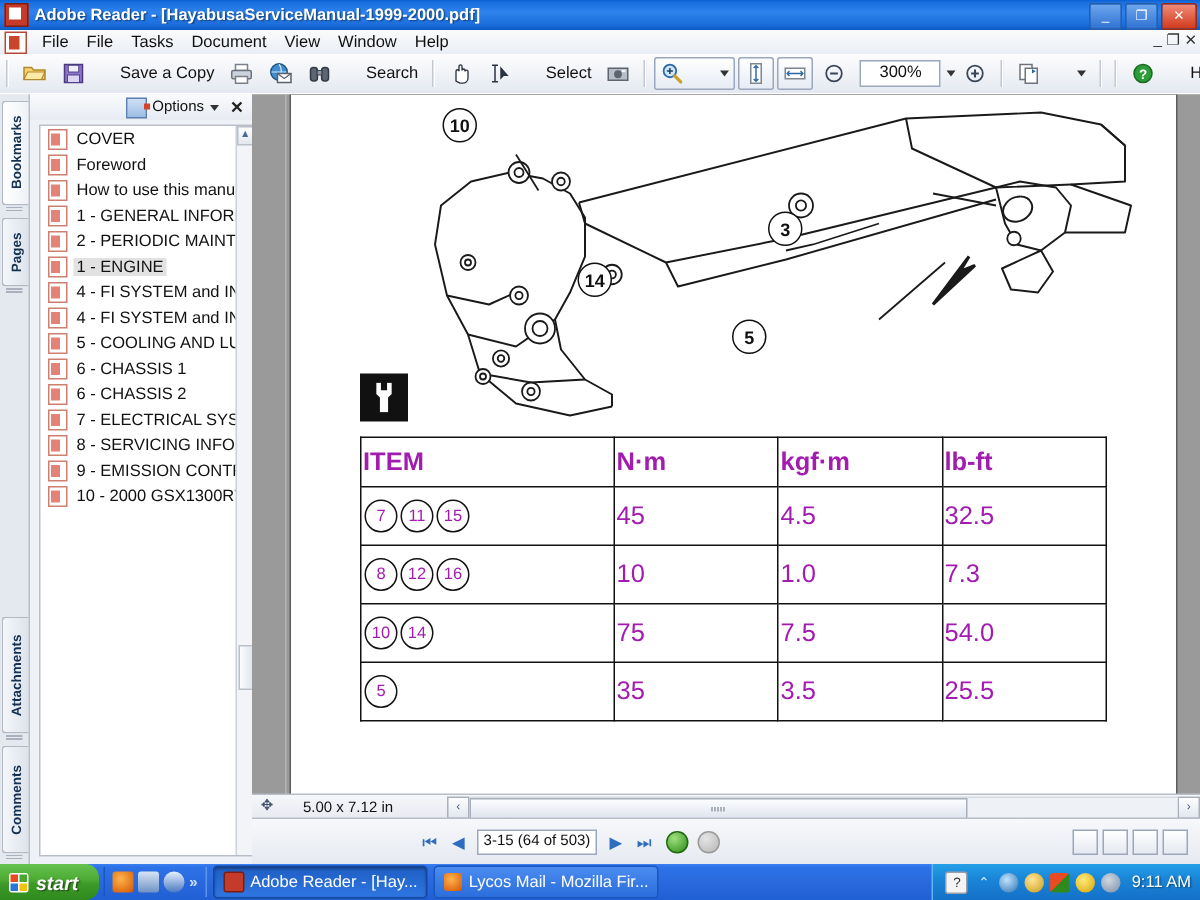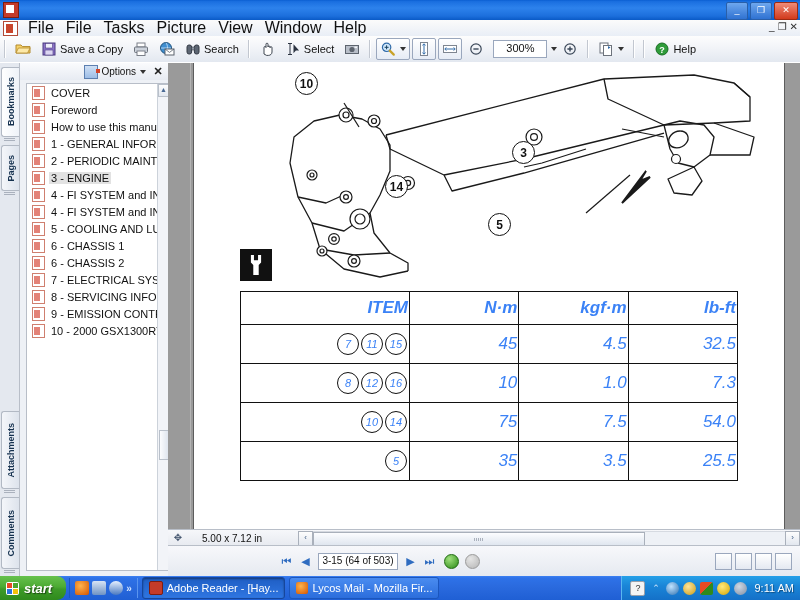--- a/index.html
+++ b/index.html
@@ -46,33 +46,33 @@
     background:linear-gradient(to bottom,#fbfbfb,#e9eef6);
     display:flex;align-items:center;border-bottom:1px solid #d3d8e0;
   }
   .menubar .applogo{
     width:13px;height:13px;margin:0 4px 0 3px;position:relative;flex:0 0 auto;
     background:#fff;border:1px solid #b34a36;
   }
   .menubar .applogo:after{
     content:"";position:absolute;left:2px;top:2px;width:7px;height:9px;background:#c9452c;
   }
-  .menuitem{padding:1px 6px;color:#101010;font-size:16px;white-space:nowrap;}
+  .menuitem{padding:1px 6px;color:#101010;font-size:11px;white-space:nowrap;}
 
   
   .toolbar{
     position:absolute;left:0;top:36px;width:800px;height:26px;
     background:linear-gradient(to bottom,#fdfdfd 0%,#f2f4f8 45%,#e3e8f0 100%);
     border-bottom:1px solid #b9bfc9;
     display:flex;align-items:center;
   }
   .tbsep{width:1px;height:18px;background:#c2c7d0;border-right:1px solid #fff;margin:0 4px;flex:0 0 auto;}
   .tbtn{
     display:flex;align-items:center;height:20px;padding:0 3px;margin:0 1px;
-    border:1px solid transparent;border-radius:2px;flex:0 0 auto;white-space:nowrap;
+    border:1px solid transparent;border-radius:2px;flex:0 0 auto;white-space:nowrap;gap:20px;
   }
   .tbtn .lbl{margin-left:3px;font-size:11px;color:#111;}
   .tbtn.framed{border:1px solid #9aa7bd;background:linear-gradient(to bottom,#ffffff,#e6ecf5);}
   .ico{width:16px;height:16px;position:relative;display:inline-block;flex:0 0 auto;}
   .caret{
     width:0;height:0;border-left:3px solid transparent;border-right:3px solid transparent;
     border-top:4px solid #333;margin-left:4px;flex:0 0 auto;
   }
   .zoombox{
     width:52px;height:16px;border:1px solid #9aa7bd;background:#fff;
@@ -145,23 +145,22 @@
   }
   .callout{
     position:absolute;width:21px;height:21px;border:1.6px solid #111;border-radius:50%;
     background:#fff;font-size:12px;font-weight:bold;color:#111;
     display:flex;align-items:center;justify-content:center;font-family:"Liberation Sans",sans-serif;
   }
 
   
   .tqtable{position:absolute;left:46px;top:228px;width:498px;border-collapse:collapse;background:#fff;}
   .tqtable td,.tqtable th{
-    border:1.5px solid #111;text-align:right;color:#3b82f6;
+    border:1.5px solid #111;text-align:left;color:#a21caf;
     font-family:"Liberation Sans",sans-serif;
-    font-style:italic;
   }
   .tqtable thead th{font-size:17px;font-weight:bold;height:30px;}
   .tqtable tbody td{font-size:17px;height:36px;}
   .tqtable col.c1{width:34%}.tqtable col.c2{width:22%}.tqtable col.c3{width:22%}.tqtable col.c4{width:22%}
   .cnum{
     display:inline-flex;align-items:center;justify-content:center;
     width:20px;height:20px;border:1.4px solid #111;border-radius:50%;
     font-size:11px;font-weight:normal;margin:0 1px;vertical-align:middle;
   }
 
@@ -226,33 +225,34 @@
   .trayico{width:13px;height:13px;border-radius:2px;}
   .clock{color:#fff;font-size:11px;text-shadow:1px 1px 1px rgba(0,0,0,.4);margin-left:3px;}
 </style>
 </head>
 <body>
 
 <div class="app">
 
   <div class="titlebar">
     <div class="tbicon"></div>
+    <div class="title">Adobe Reader - [HayabusaServiceManual-1999-2000.pdf]</div>
     <div class="winbtns">
       <div class="winbtn">_</div>
       <div class="winbtn">❐</div>
       <div class="winbtn close">✕</div>
     </div>
   </div>
 
   <div class="menubar">
     <div class="applogo"></div>
     <div class="menuitem">File</div>
     <div class="menuitem">File</div>
     <div class="menuitem">Tasks</div>
-    <div class="menuitem">Picture</div>
+    <div class="menuitem">Document</div>
     <div class="menuitem">View</div>
     <div class="menuitem">Window</div>
     <div class="menuitem">Help</div>
     <div style="position:absolute;right:2px;top:1px;display:flex;gap:3px;">
       <span style="font-size:10px;color:#333;">_</span>
       <span style="font-size:10px;color:#333;">❐</span>
       <span style="font-size:10px;color:#333;">✕</span>
     </div>
   </div>
 
@@ -473,21 +473,21 @@
             <div class="bmrow">
               <span class="pdficon"></span>
               <span class="bmtext">1 - GENERAL INFORM</span>
             </div>
             <div class="bmrow">
               <span class="pdficon"></span>
               <span class="bmtext">2 - PERIODIC MAINTE</span>
             </div>
             <div class="bmrow sel">
               <span class="pdficon"></span>
-              <span class="bmtext">3 - ENGINE</span>
+              <span class="bmtext">1 - ENGINE</span>
             </div>
             <div class="bmrow">
               <span class="pdficon"></span>
               <span class="bmtext">4 - FI SYSTEM and INT</span>
             </div>
             <div class="bmrow">
               <span class="pdficon"></span>
               <span class="bmtext">4 - FI SYSTEM and INT</span>
             </div>
             <div class="bmrow">

